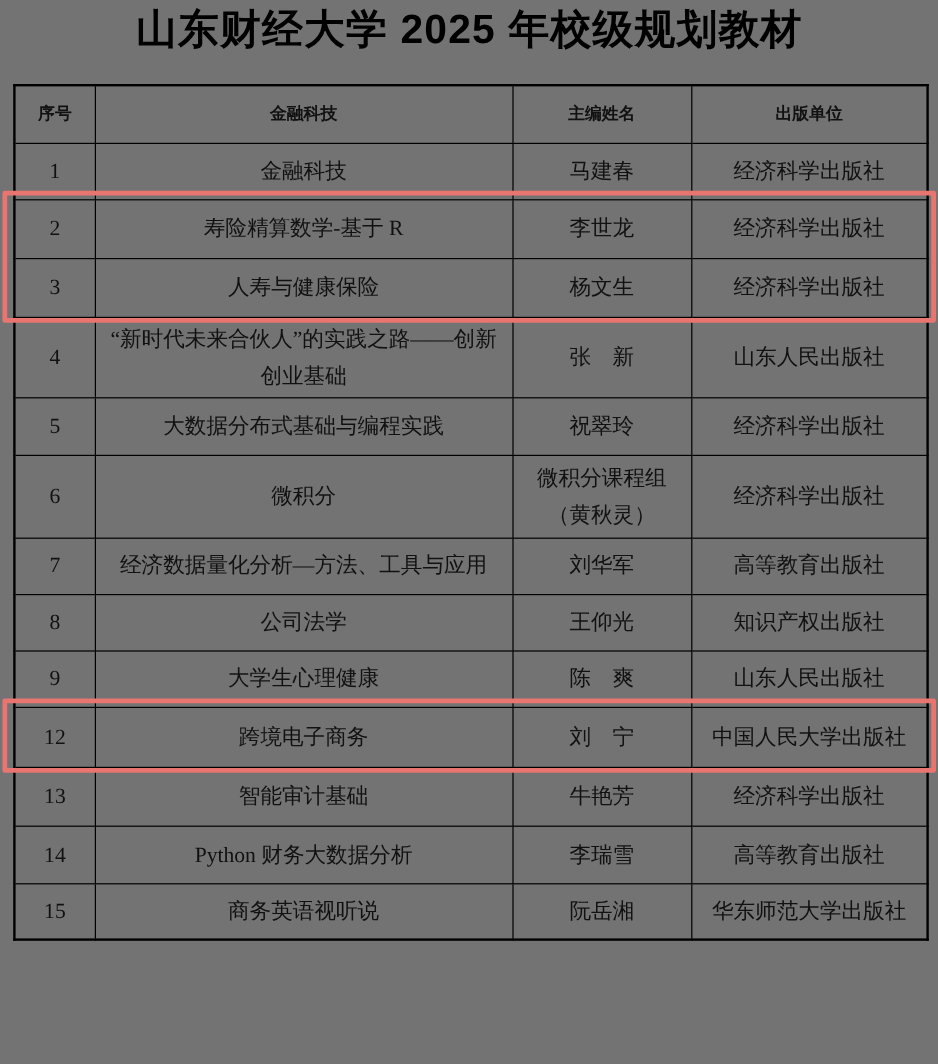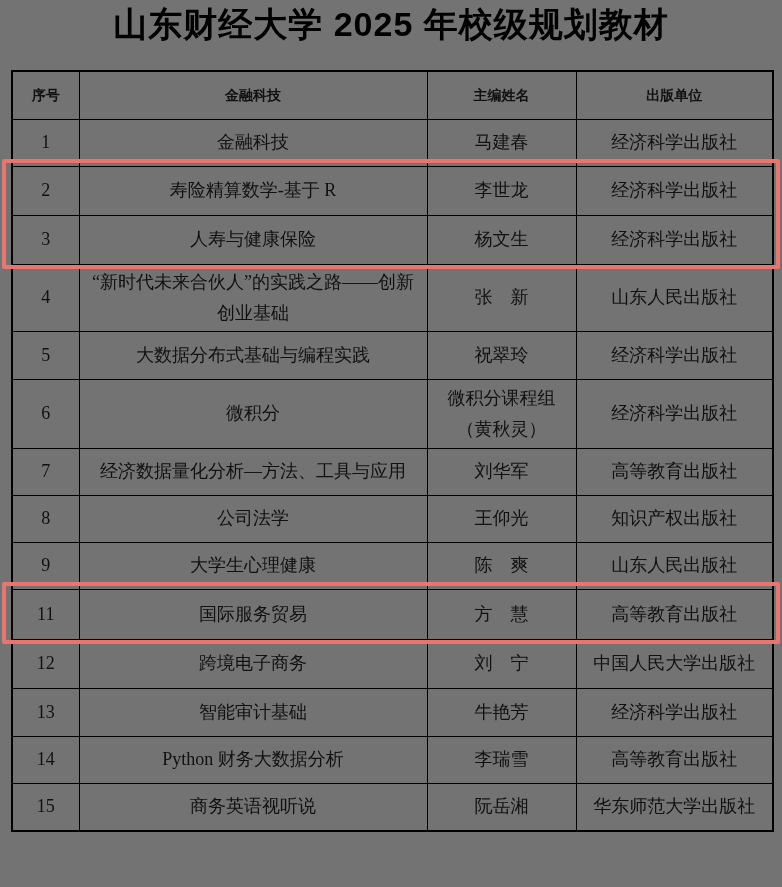--- a/index.html
+++ b/index.html
@@ -150,26 +150,20 @@
     <td>王仰光</td>
     <td>知识产权出版社</td>
   </tr>
           <tr>
     <td>9</td>
     <td>大学生心理健康</td>
     <td>陈　爽</td>
     <td>山东人民出版社</td>
   </tr>
           <tr>
-    <td>11</td>
-    <td>国际服务贸易</td>
-    <td>方　慧</td>
-    <td>高等教育出版社</td>
-  </tr>
-          <tr>
     <td>12</td>
     <td>跨境电子商务</td>
     <td>刘　宁</td>
     <td>中国人民大学出版社</td>
   </tr>
           <tr>
     <td>13</td>
     <td>智能审计基础</td>
     <td>牛艳芳</td>
     <td>经济科学出版社</td>

